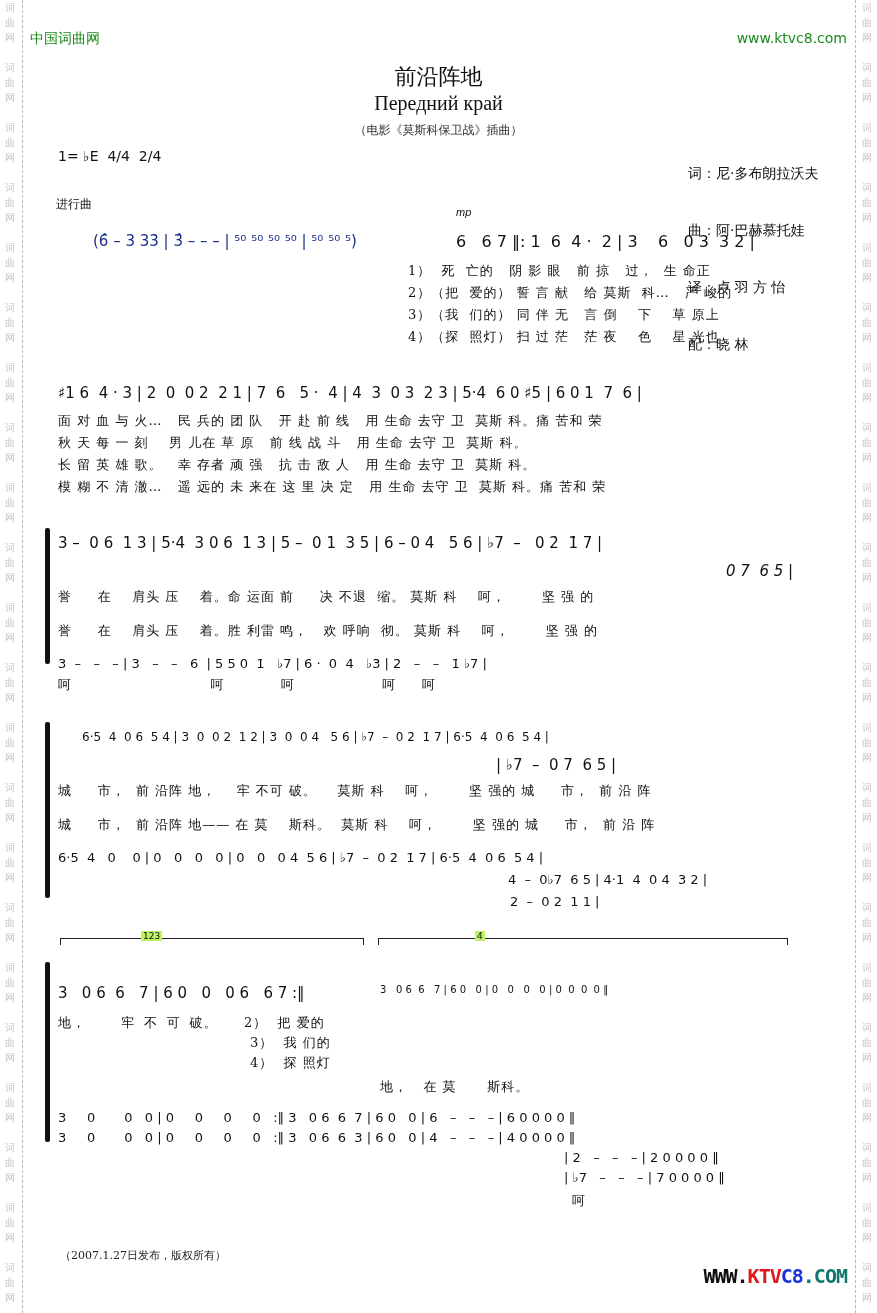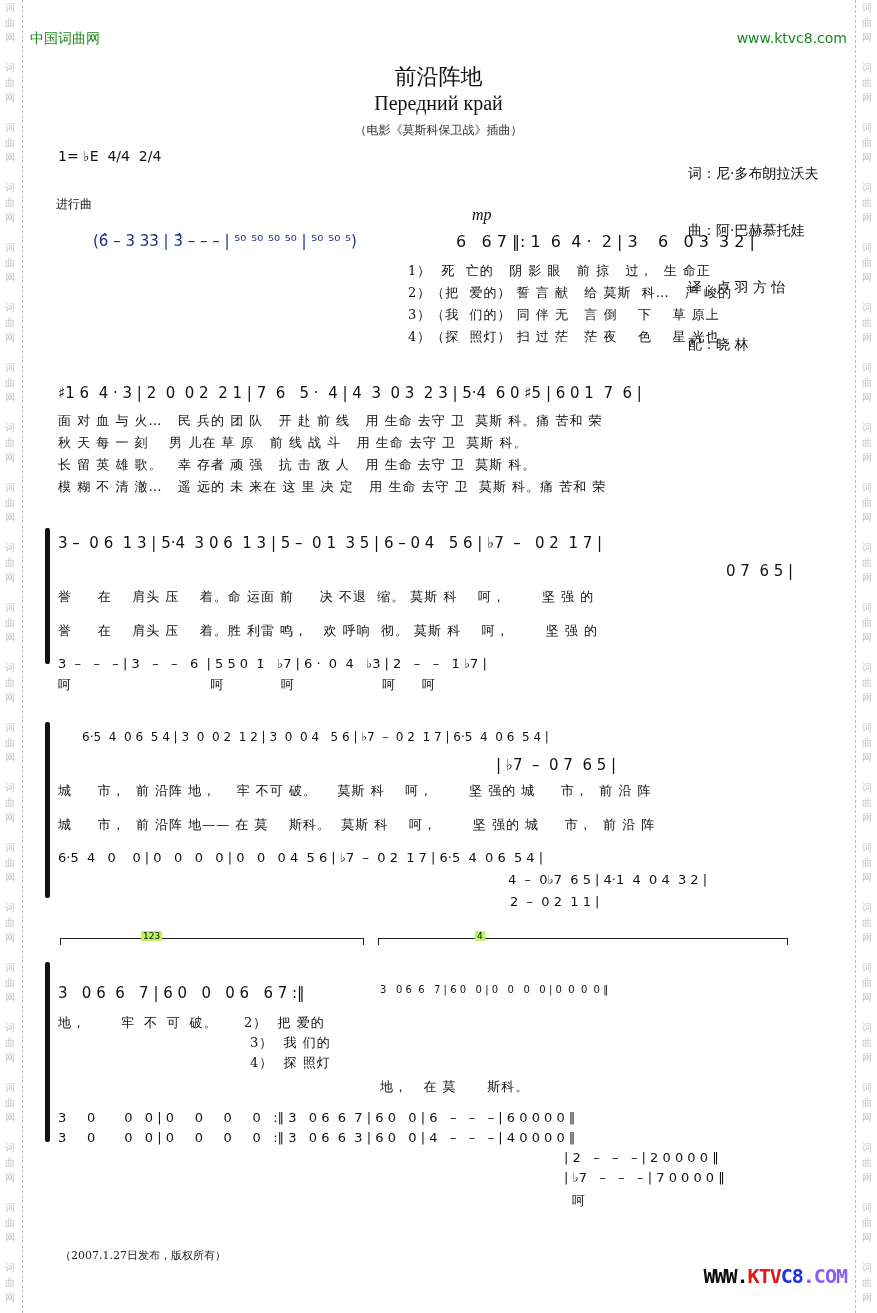--- a/index.html
+++ b/index.html
@@ -222,38 +222,38 @@
 
 <div class="abs credits">
   <div>词：尼·多布朗拉沃夫</div>
   <div>曲：阿·巴赫慕托娃</div>
   <div>译：卢 羽 方 怡</div>
   <div>配：晓 林</div>
 </div>
 
 <div class="abs key">1= ♭E  4/4  2/4</div>
 <div class="abs tempo">进行曲</div>
-<div class="abs" style="left:472px;top:206px;font-size:16px;font-style:italic;font-family:Liberation Serif, serif;">mp</div>
+<div class="abs" style="left:456px;top:206px;font-size:11px;font-style:italic;font-family:Liberation Sans, sans-serif;">mp</div>
 
 <div class="abs m blue" style="left:58px;top:232px;font-size:15px;margin-left:35px;">(6̂ – 3 33̇ | 3̂ – – – | ⁵⁰ ⁵⁰ ⁵⁰ ⁵⁰ | ⁵⁰ ⁵⁰ ⁵)</div>
 <div class="abs m" style="left:456px;top:232px;">6   6 7 ‖: 1  6  4 ·  2 | 3    6   0 3  3 2 |</div>
 <div class="abs lyr small" style="left:408px;top:262px;">1）  死  亡的   阴 影 眼   前 掠   过，  生 命正</div>
 <div class="abs lyr small" style="left:408px;top:284px;">2）（把  爱的） 誓 言 献   给 莫斯  科…   严 峻的</div>
 <div class="abs lyr small" style="left:408px;top:306px;">3）（我  们的） 同 伴 无   言 倒    下    草 原上</div>
 <div class="abs lyr small" style="left:408px;top:328px;">4）（探  照灯） 扫 过 茫   茫 夜    色    星 光也</div>
 
 <div class="abs m" style="left:58px;top:384px;font-size:15px;">♯1 6  4 · 3 | 2  0  0 2  2 1 | 7  6   5 ·  4 | 4  3  0 3  2 3 | 5·4  6 0 ♯5 | 6 0 1  7  6 |</div>
 <div class="abs lyr small" style="left:58px;top:412px;">面 对 血 与 火…   民 兵的 团 队   开 赴 前 线   用 生命 去守 卫  莫斯 科。痛 苦和 荣</div>
 <div class="abs lyr small" style="left:58px;top:434px;">秋 天 每 一 刻    男 儿在 草 原   前 线 战 斗   用 生命 去守 卫  莫斯 科。</div>
 <div class="abs lyr small" style="left:58px;top:456px;">长 留 英 雄 歌。   幸 存者 顽 强   抗 击 敌 人   用 生命 去守 卫  莫斯 科。</div>
 <div class="abs lyr small" style="left:58px;top:478px;">模 糊 不 清 澈…   遥 远的 未 来在 这 里 决 定   用 生命 去守 卫  莫斯 科。痛 苦和 荣</div>
 
 <div class="bracket" style="top:528px;height:136px"></div>
 <div class="abs m" style="left:58px;top:534px;font-size:15px;">3 –  0 6  1 3 | 5·4  3 0 6  1 3 | 5 –  0 1  3 5 | 6 – 0 4   5 6 | ♭7  –   0 2̇  1̇ 7 |</div>
-<div class="abs m" style="left:726px;top:562px;font-size:15px;">0 7  6 5 |</div>
+<div class="abs m" style="left:726px;top:562px;font-size:15px;font-style:italic;">0 7  6 5 |</div>
 <div class="abs lyr small" style="left:58px;top:588px;">誉     在    肩头 压    着。命 运面 前     决 不退  缩。 莫斯 科    呵，       坚 强 的</div>
 <div class="abs lyr small" style="left:58px;top:622px;">誉     在    肩头 压    着。胜 利雷 鸣，   欢 呼响  彻。 莫斯 科    呵，       坚 强 的</div>
 <div class="abs m" style="left:58px;top:656px;font-size:13px;">3  –   –   – | 3   –   –   6  | 5 5 0  1̇   ♭7 | 6 ·  0  4̇   ♭3̇ | 2̇   –   –   1̇ ♭7 |</div>
 <div class="abs lyr small" style="left:58px;top:676px;">呵                           呵           呵                 呵     呵</div>
 
 <div class="bracket" style="top:722px;height:176px"></div>
 <div class="abs m" style="left:58px;top:730px;font-size:12px;margin-left:24px;">6·5  4  0 6  5 4 | 3  0  0 2  1 2 | 3  0  0 4   5 6 | ♭7  –  0 2̇  1̇ 7 | 6·5  4  0 6  5 4 |</div>
 <div class="abs m" style="left:496px;top:756px;font-size:15px;">| ♭7  –  0 7  6 5 |</div>
 <div class="abs lyr small" style="left:58px;top:782px;">城     市，  前 沿阵 地，    牢 不可 破。    莫斯 科    呵，       坚 强的 城     市，  前 沿 阵</div>
 <div class="abs lyr small" style="left:58px;top:816px;">城     市，  前 沿阵 地—— 在 莫    斯科。  莫斯 科    呵，       坚 强的 城     市，  前 沿 阵</div>
@@ -275,13 +275,13 @@
 <div class="abs lyr small" style="left:250px;top:1034px;">3）  我 们的</div>
 <div class="abs lyr small" style="left:250px;top:1054px;">4）  探 照灯</div>
 <div class="abs lyr small" style="left:380px;top:1078px;">地，   在 莫      斯科。</div>
 <div class="abs m" style="left:58px;top:1110px;font-size:13px;">3     0       0   0 | 0     0     0     0   :‖ 3   0 6  6  7 | 6 0   0 | 6   –   –   – | 6 0 0 0 0 ‖</div>
 <div class="abs m" style="left:58px;top:1130px;font-size:13px;">3     0       0   0 | 0     0     0     0   :‖ 3   0 6  6  3 | 6 0   0 | 4   –   –   – | 4 0 0 0 0 ‖</div>
 <div class="abs m" style="left:564px;top:1150px;font-size:13px;">| 2   –   –   – | 2 0 0 0 0 ‖</div>
 <div class="abs m" style="left:564px;top:1170px;font-size:13px;">| ♭7   –   –   – | 7 0 0 0 0 ‖</div>
 <div class="abs lyr small" style="left:572px;top:1192px;">呵</div>
 
 <div class="abs footer-left">（2007.1.27日发布，版权所有）</div>
-<div class="abs logo" id="logo"><span style="color: rgb(17, 17, 17);">WWW.</span><span style="color: rgb(224, 24, 24);">KTV</span><span style="color: rgb(26, 50, 216);">C8</span><span style="color: #8b5cf6;">.COM</span></div>
+<div class="abs logo" id="logo"><span style="color: rgb(17, 17, 17);">WWW.</span><span style="color: rgb(224, 24, 24);">KTV</span><span style="color: rgb(26, 50, 216);">C8</span><span style="color: #0f766e;">.COM</span></div>
 
 </body></html>

